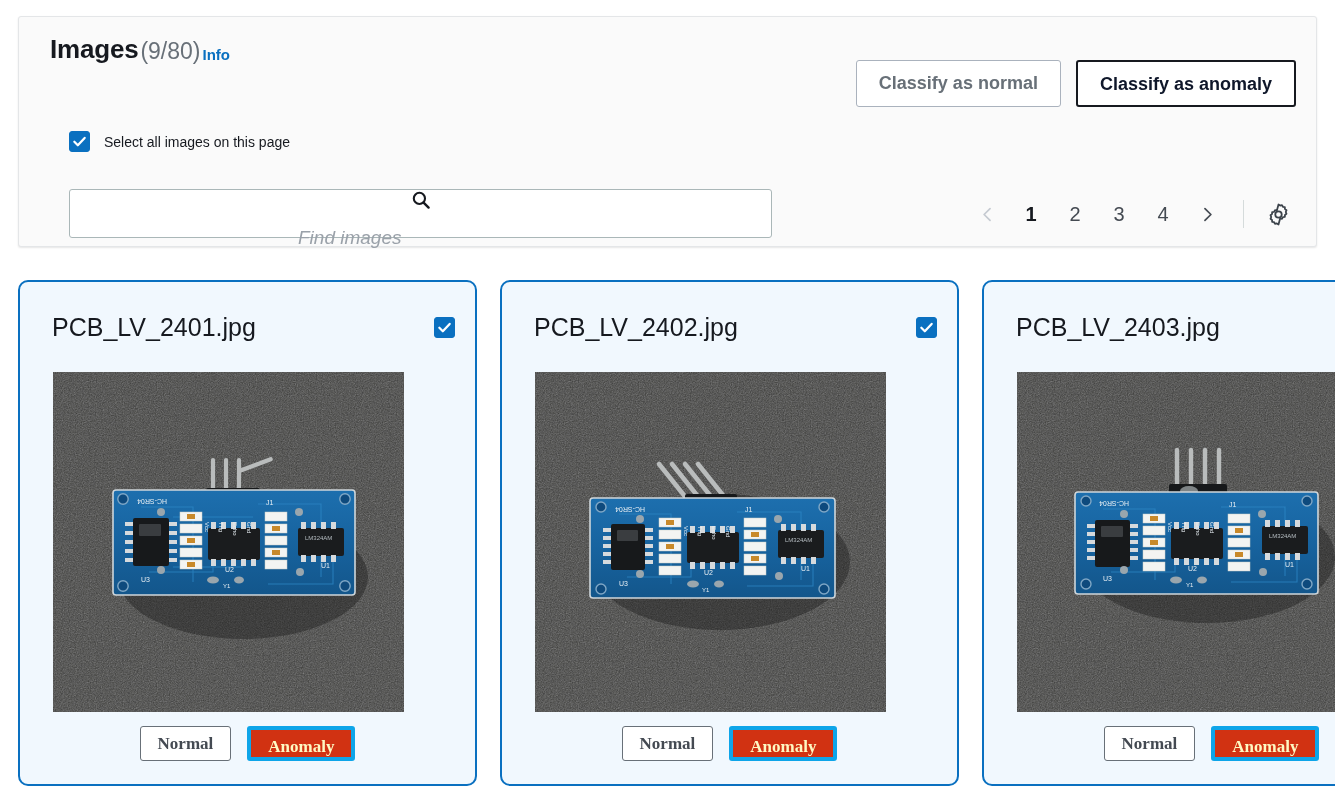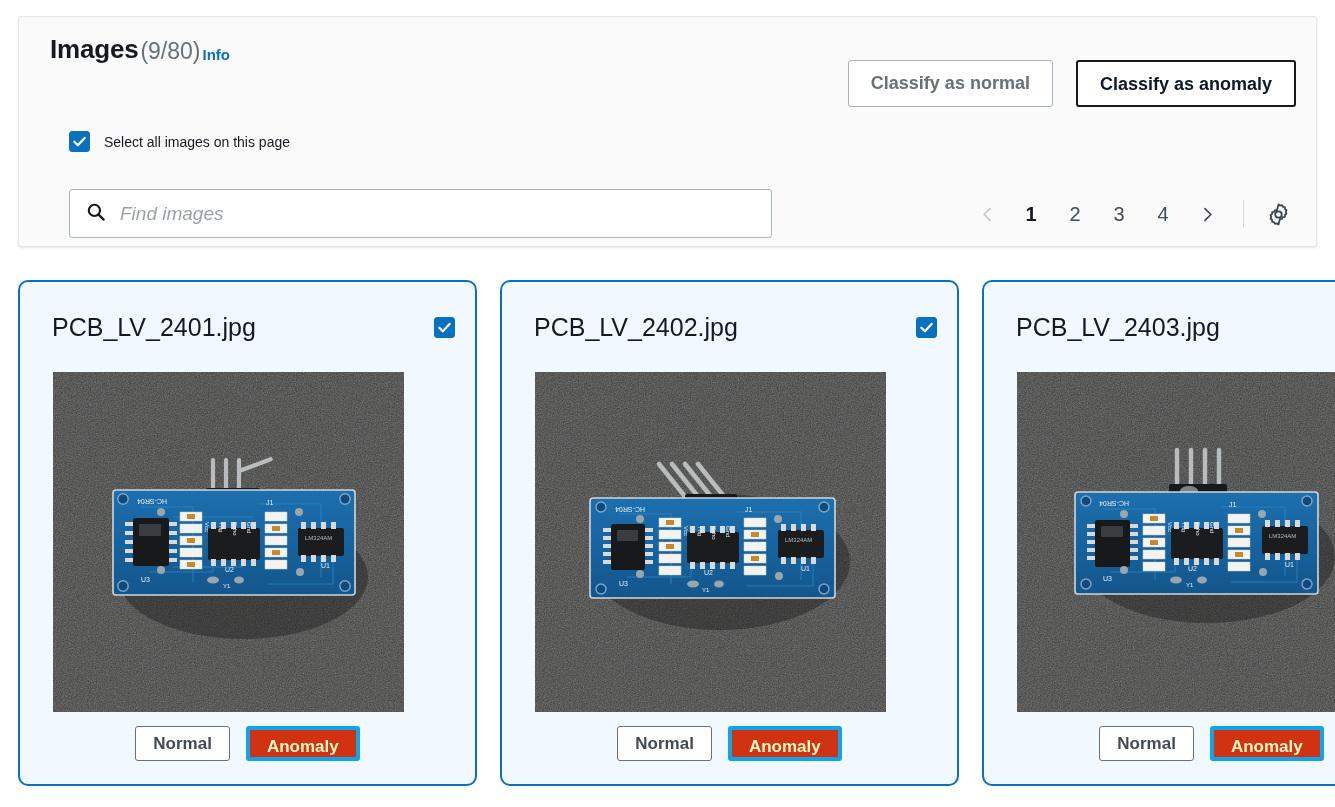--- a/index.html
+++ b/index.html
@@ -43,35 +43,35 @@
     background: #0a70c0; border: 1px solid #0a70c0;
     display: inline-flex; align-items: center; justify-content: center;
     flex: none;
   }
   .cbox svg { display:block; }
   .selectall-label { font-size: 14px; color: #16191f; }
 
   
   .actions {
     position: absolute; right: 20px; top: 43px;
-    display: flex; gap: 23px; align-items: center;
+    display: flex; gap: 15px; align-items: center;
   }
   .btn {
     height: 47px; padding: 0 22px; border-radius: 3px;
     font-size: 18px; font-weight: bold; line-height: 45px;
     background: #ffffff; cursor: pointer; white-space: nowrap;
   }
   .btn-secondary { border: 1px solid #aab2bd; color: #687078; }
   .btn-primaryish { border: 2px solid #16191f; color: #0f172a; }
 
   
   .search {
     position: absolute; left: 50px; top: 172px; width: 703px; height: 49px;
     background: #ffffff; border: 1px solid #aab7b8; border-radius: 3px;
-    display: flex; align-items: center; gap: 12px; padding: 0 16px;
+    display: flex; align-items: center; gap: 12px; padding: 0 16px; flex-direction: column;
   }
   .search input {
     border: 0; outline: none; background: transparent; flex: 1;
     font-family: "Liberation Sans", sans-serif; font-size: 19px; color: #16191f;
   }
   .search input::placeholder { color: #9aa1a9; font-style: italic; }
 
   
   .pager {
     position: absolute; right: 18px; top: 176px;
@@ -109,21 +109,21 @@
     background: #3c3c3a; overflow: hidden;
   }
   .thumb-wrap svg { display: block; width: 100%; height: 100%; }
   .card-foot {
     position: absolute; left: 0; right: 0; top: 444px;
     display: flex; justify-content: center; gap: 16px;
   }
   .cbtn {
     height: 35px; padding: 0 17px; border-radius: 3px; font-size: 17px; font-weight: bold;
     line-height: 33px; cursor: pointer; white-space: nowrap;
-    font-family: Liberation Sans, sans-serif;
+    font-family: Liberation Serif, serif;
   }
   .cbtn-normal { background: #ffffff; border: 1px solid #687078; color: #444a52; }
   .cbtn-anom { background: #d13212; border: 4px solid #0ea5e9; color: #fef9c3; }
 </style>
 </head>
 <body>
 
 <div class="page">
 
   <div class="panel">

